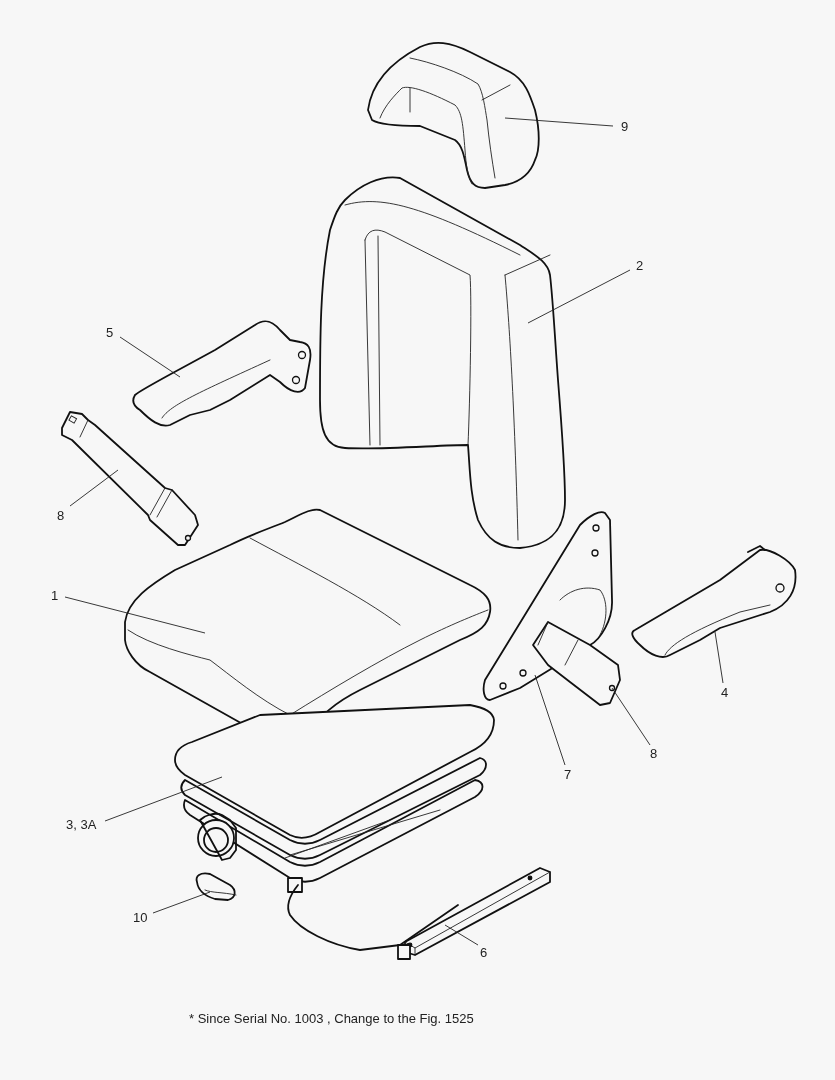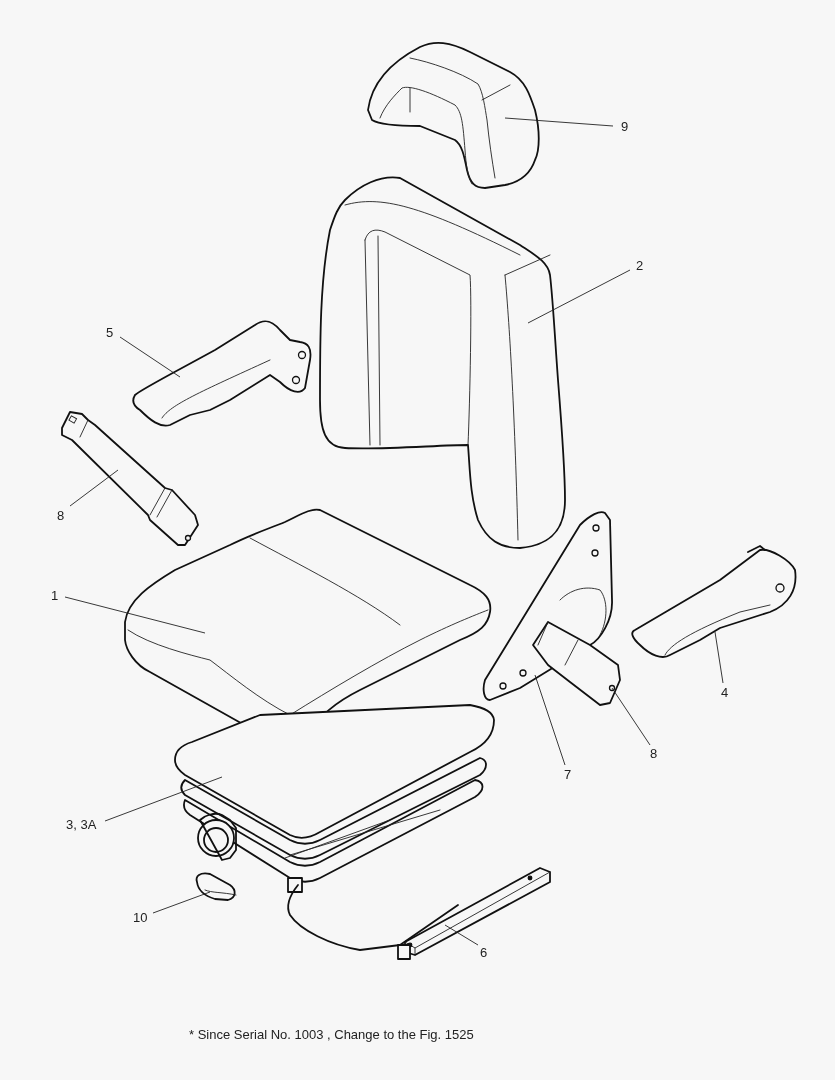--- a/index.html
+++ b/index.html
@@ -3,21 +3,21 @@
 <meta charset="utf-8">
 <style>
   html, body { margin:0; padding:0; background:#f7f7f7; }
   body { width:835px; height:1080px; position:relative; overflow:hidden; font-family:"Liberation Sans", sans-serif; }
   svg.diagram { position:absolute; left:0; top:0; width:835px; height:1080px; }
   .outline { fill:#f7f7f7; stroke:#111; stroke-width:1.8; stroke-linejoin:round; stroke-linecap:round; }
   .thin { fill:none; stroke:#222; stroke-width:0.9; stroke-linecap:round; }
   .leader { fill:none; stroke:#222; stroke-width:0.9; }
   .hole { fill:#f7f7f7; stroke:#111; stroke-width:1.3; }
   .lbl { font-family:"Liberation Sans", sans-serif; font-size:13px; fill:#222; }
-  .note { position:absolute; left:189px; top:1011px; font-size:13px; color:#222; font-family:"Liberation Sans", sans-serif; white-space:nowrap;margin-top:16px; }
+  .note { position:absolute; left:189px; top:1011px; font-size:13px; color:#222; font-family:"Liberation Sans", sans-serif; white-space:nowrap; }
 </style>
 </head>
 <body>
 
 <svg class="diagram" viewBox="0 0 835 1080">
 
   <g>
     <path class="outline" d="M368,110 C372,80 395,60 420,47 C435,40 450,42 470,52 L510,72 C525,80 530,95 535,110 C540,130 540,150 535,160 C530,175 520,182 505,185 L485,188 C475,188 470,183 467,170 C464,155 462,145 455,140 L420,126 C400,126 380,125 372,120 Z"></path>
     <path class="thin" d="M380,118 C385,105 395,95 402,88 C410,85 430,92 455,105 C462,112 463,125 465,150 C466,165 468,178 472,184"></path>
     <path class="thin" d="M410,88 L410,112"></path>

